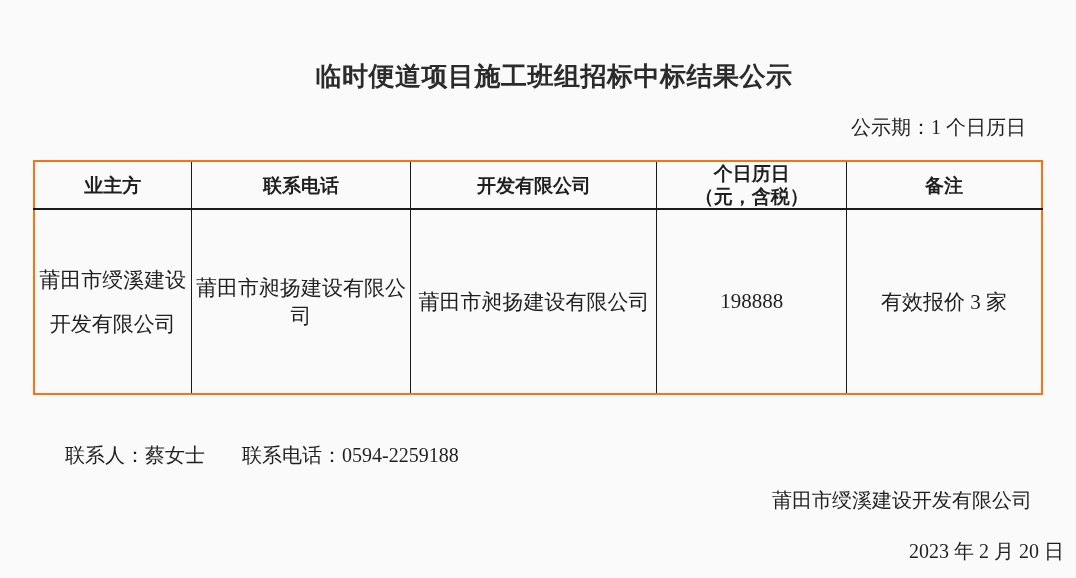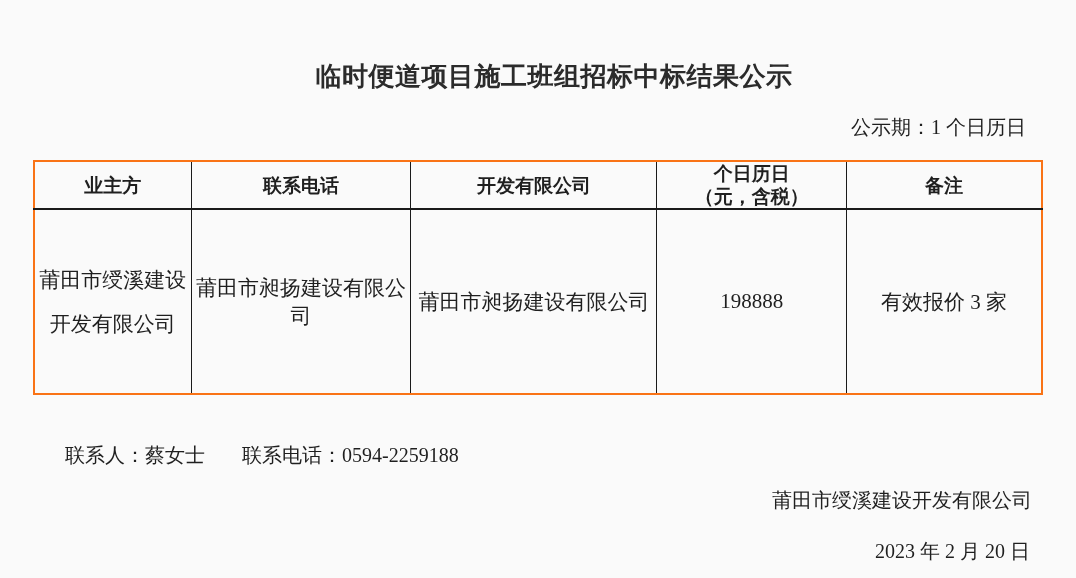--- a/index.html
+++ b/index.html
@@ -101,21 +101,21 @@
     text-align: right;
     font-size: 20px;
     line-height: 26px;
   }
   .signoff-date {
     position: absolute;
     top: 538px;
     left: 0;
     width: 100%;
     box-sizing: border-box;
-    padding-right: 46px;
+    padding-right: 12px;
     text-align: right;
     font-size: 20px;
     line-height: 26px;
   }
 </style>
 </head>
 <body>
 
 <div class="page">
 

